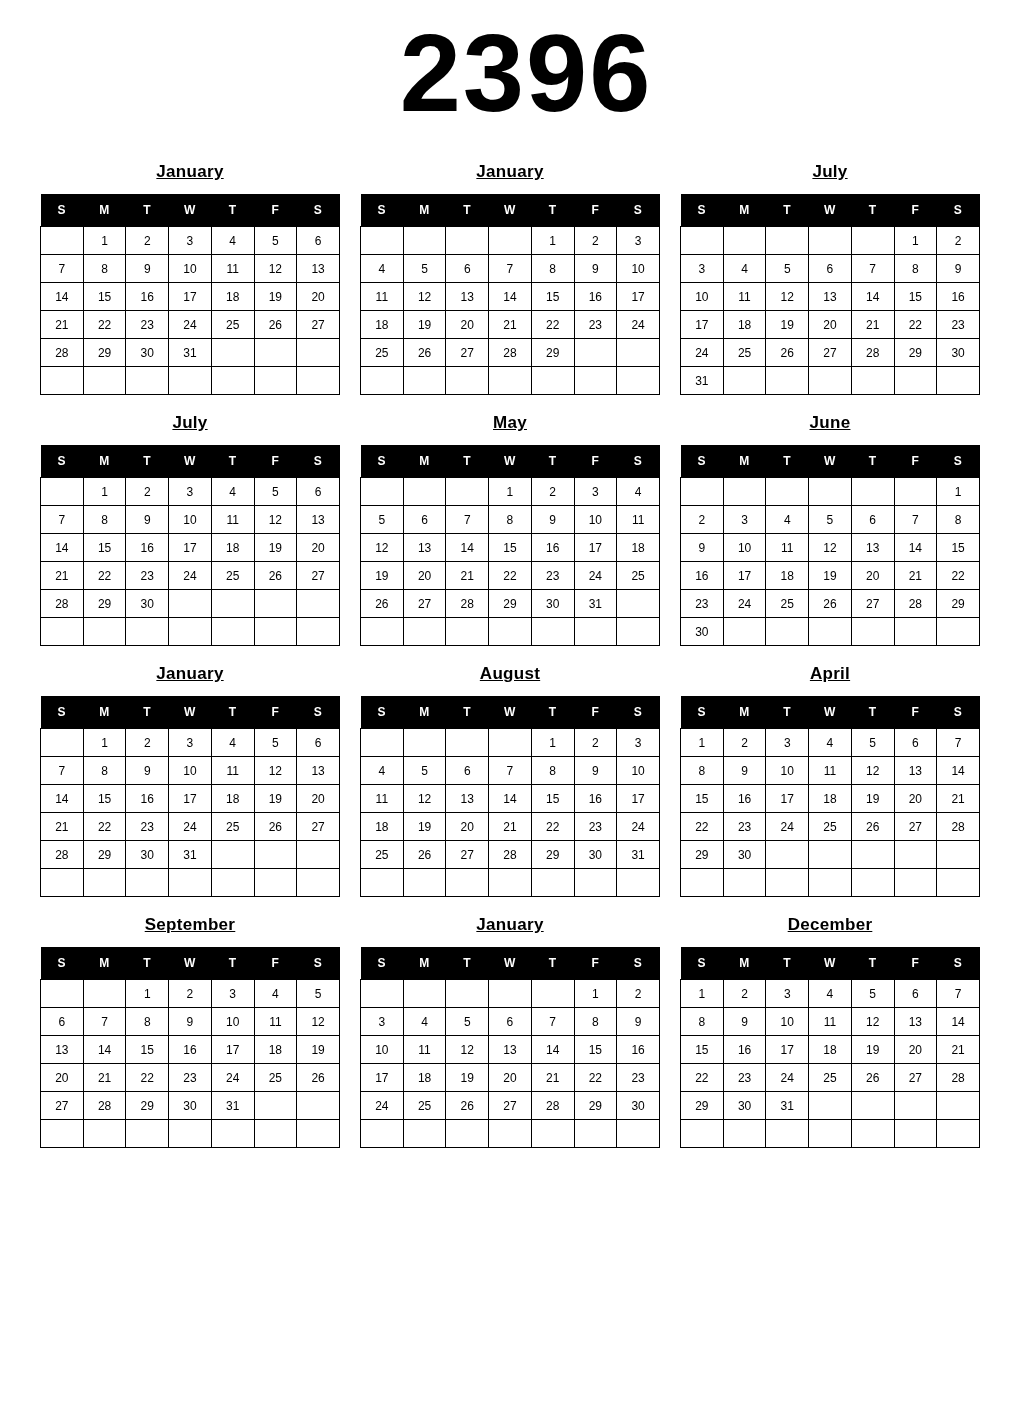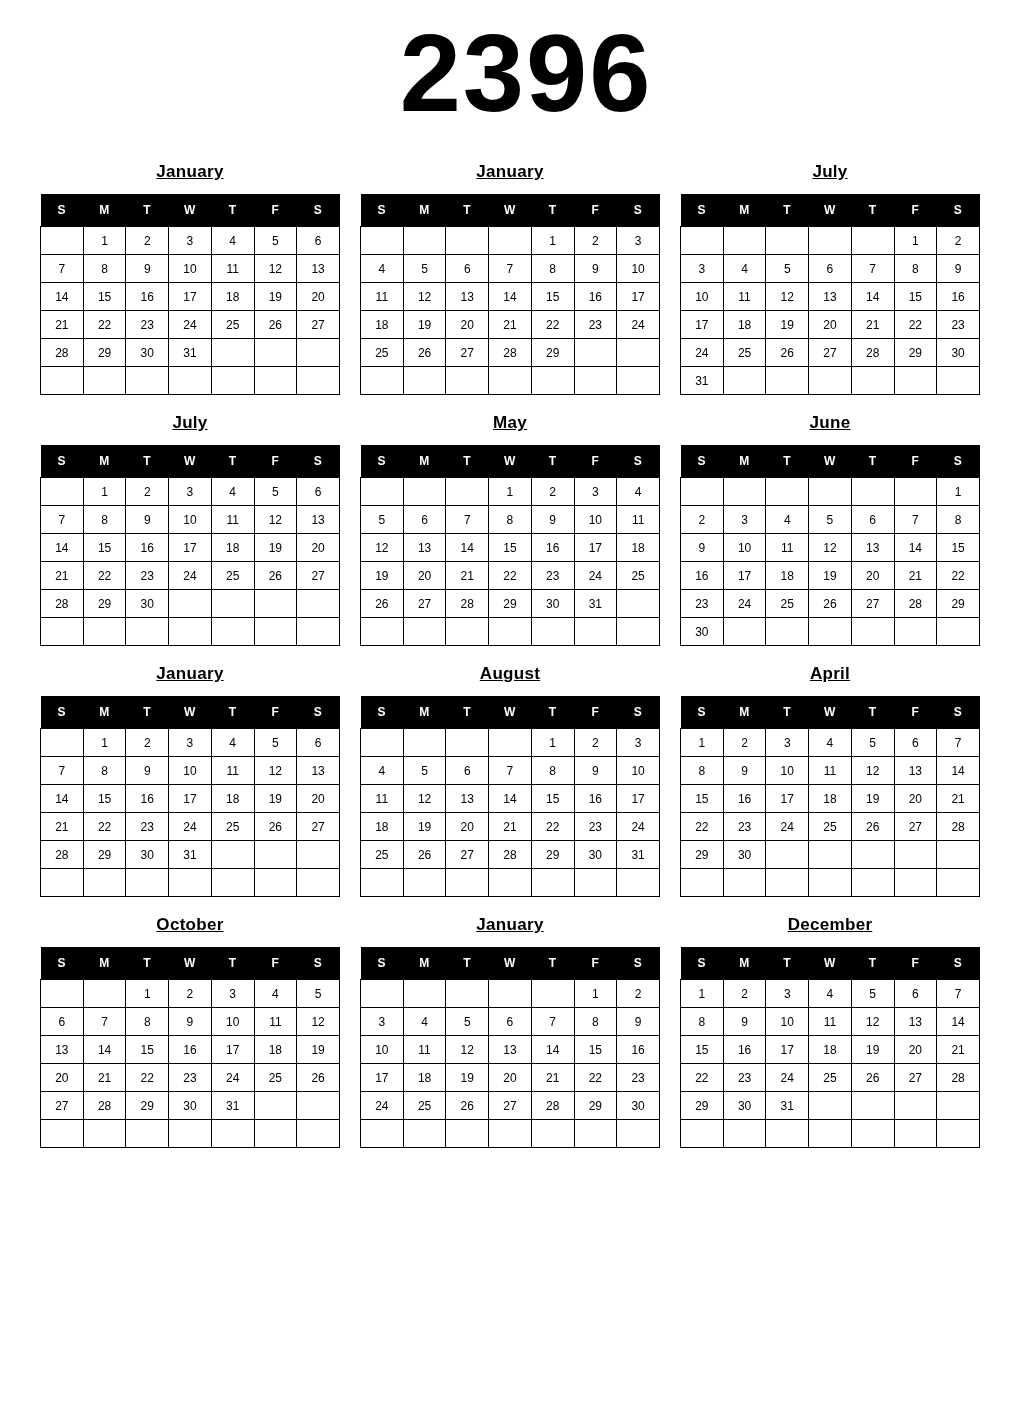--- a/index.html
+++ b/index.html
@@ -729,21 +729,21 @@
               <td class="empty"></td>
               <td class="empty"></td>
               <td class="empty"></td>
               <td class="empty"></td>
               <td class="empty"></td>
             </tr>
           </tbody>
         </table>
       </div>
       <div class="month">
-        <div class="month-name">October</div>
+        <div class="month-name">September</div>
         <table class="cal">
           <thead>
             <tr>
               <th>S</th>
               <th>M</th>
               <th>T</th>
               <th>W</th>
               <th>T</th>
               <th>F</th>
               <th>S</th>

